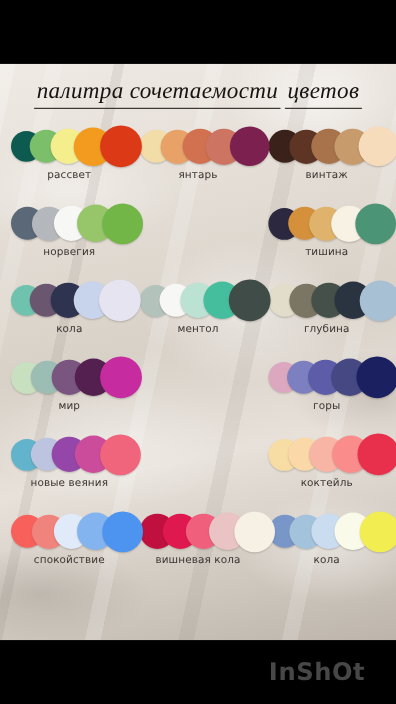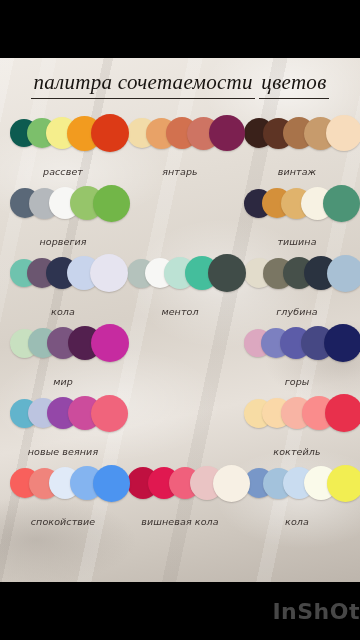--- a/index.html
+++ b/index.html
@@ -96,33 +96,32 @@
     display: flex;
     align-items: center;
   }
   .sw {
     border-radius: 50%;
     flex: 0 0 auto;
     box-shadow: 0 1px 1.5px rgba(60,50,45,.22);
   }
   .sw + .sw { margin-left: -11px; }
   .pal .plabel {
-    margin-top: 13px;
+    margin-top: 1px;
     font-family: "DejaVu Sans", sans-serif;
-    font-style: italic;
     font-size: 9.5px;
     color: #3b3330;
     white-space: nowrap;
     letter-spacing: .1px;
   }
 
   
   #watermark {
     position: absolute;
-    right: 0; bottom: 16px;
+    right: 28px; bottom: 16px;
     z-index: 9;
     font-family: "DejaVu Sans", sans-serif;
     font-size: 22px;
     font-weight: bold;
     letter-spacing: .5px;
     color: #474747;
   }
 </style>
 </head>
 <body>

